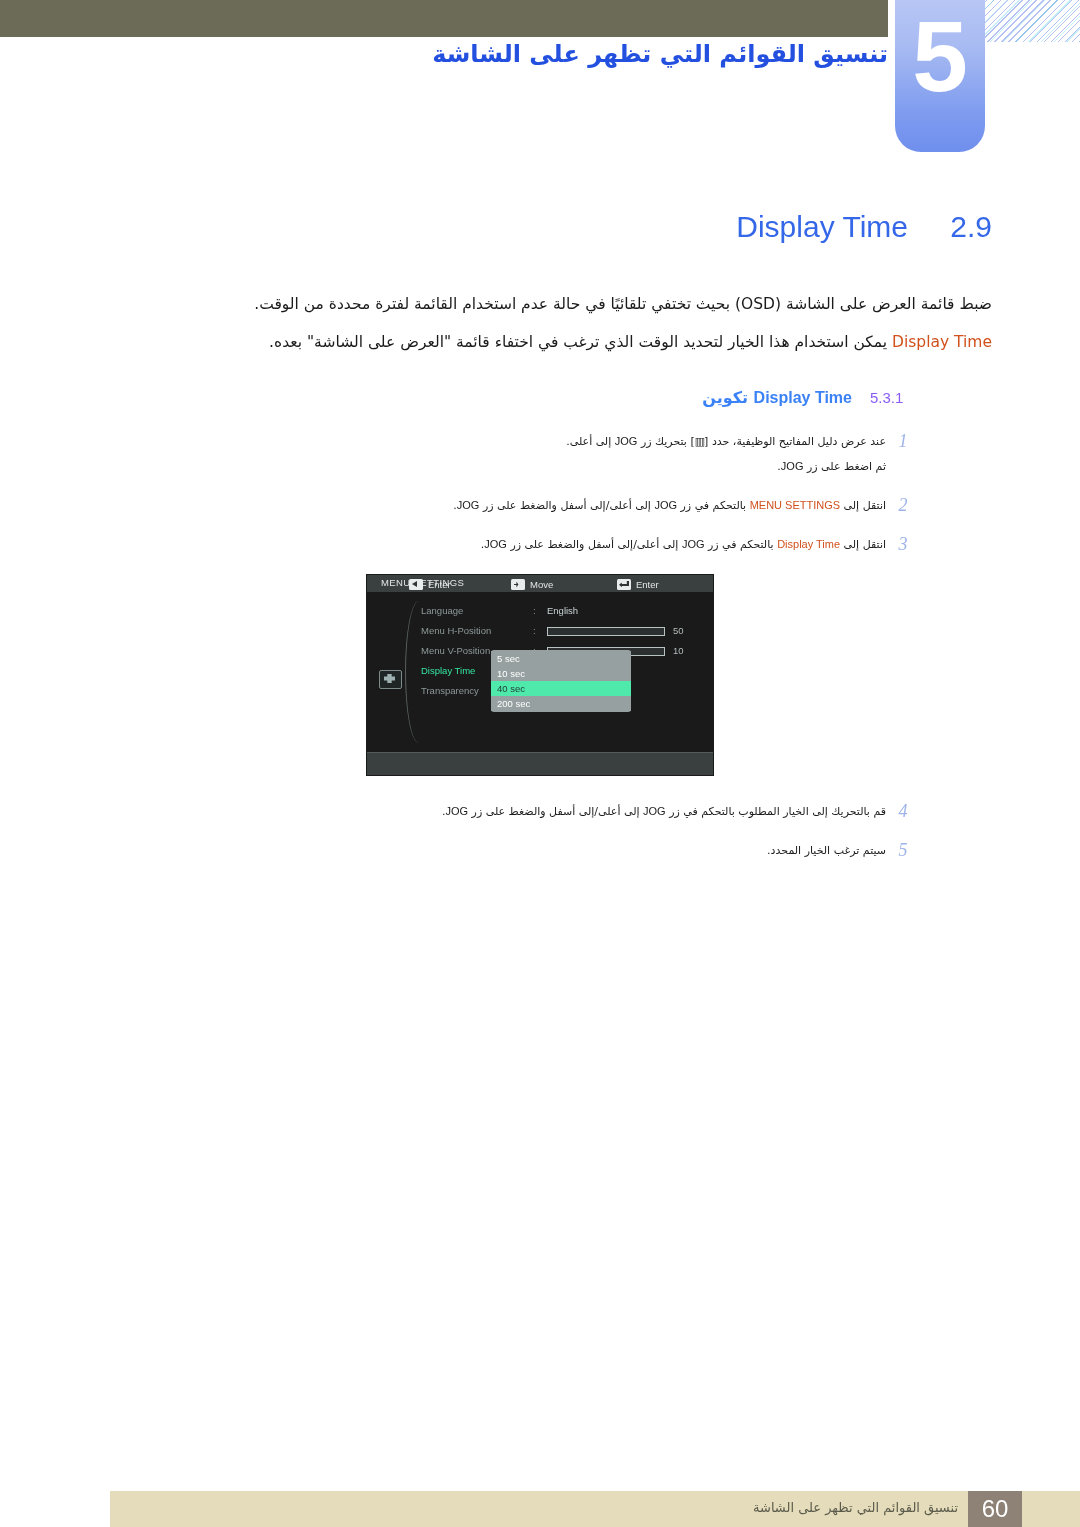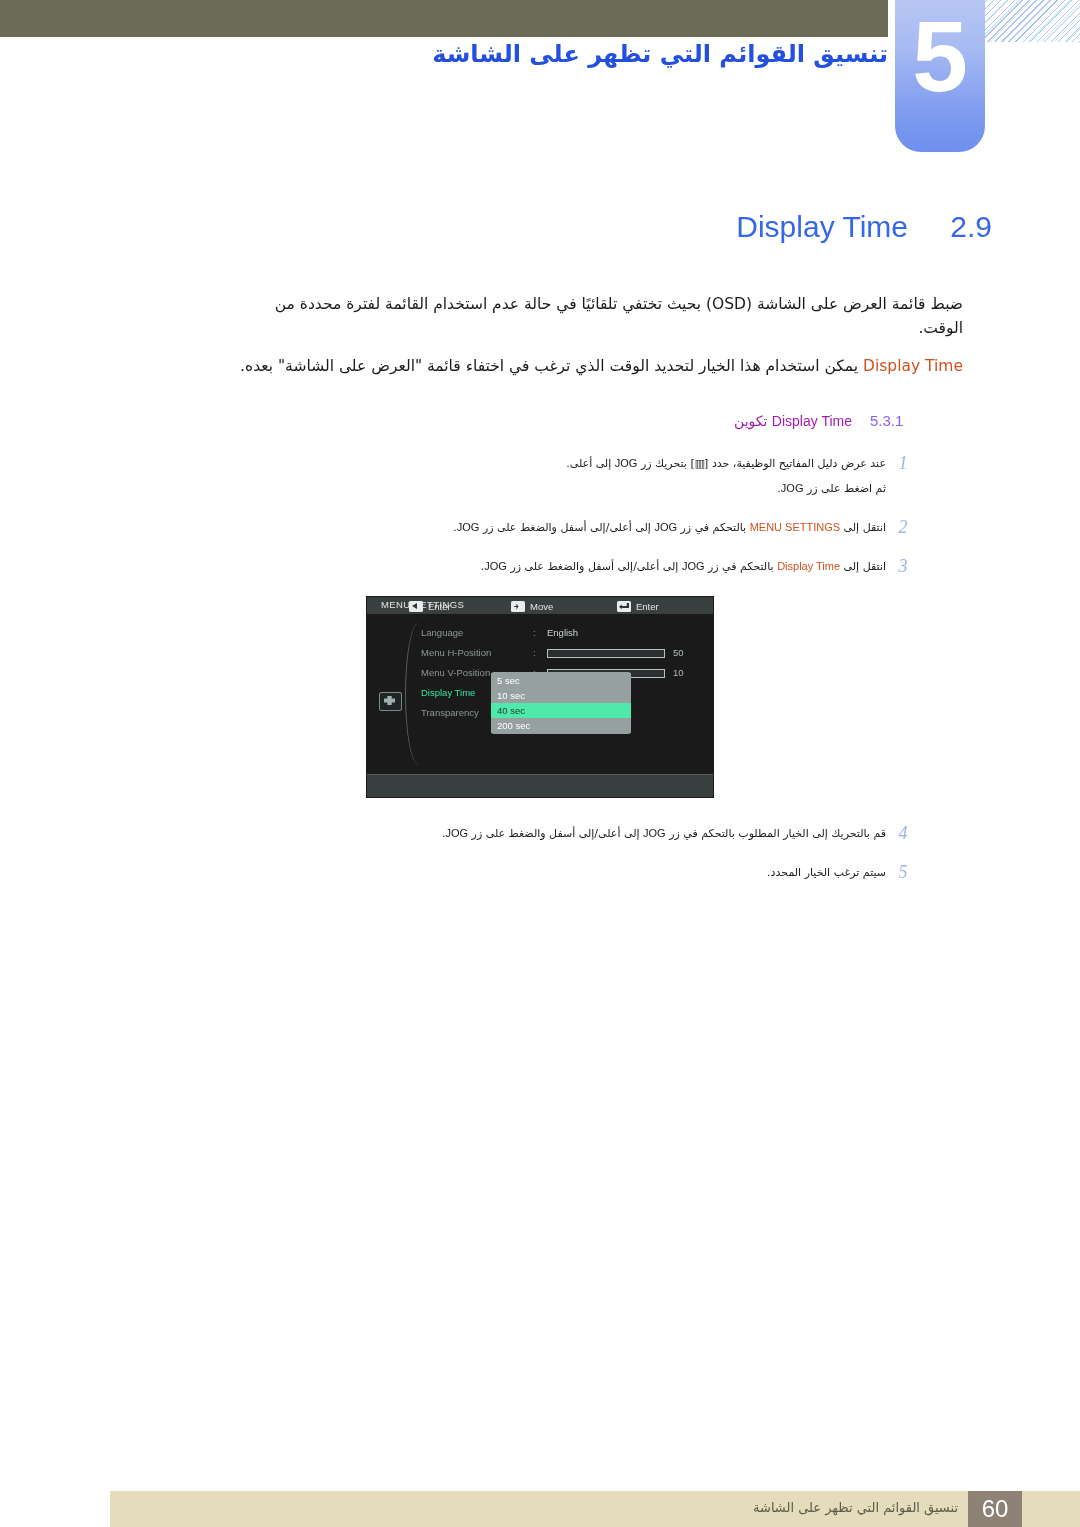--- a/index.html
+++ b/index.html
@@ -118,21 +118,21 @@
     font-size: 30px;
     color: #3568e8;
     font-family: "Liberation Sans", sans-serif;
     direction: ltr;
     margin-right: 22px;
   }
 
   .body-para {
     direction: rtl;
     text-align: right;
-    padding-right: 117px;
+    padding-right: 88px;
     padding-left: 228px;
     font-size: 15.5px;
     line-height: 24px;
     color: #1b1b1b;
     font-family: "DejaVu Sans", "Liberation Sans", sans-serif;
     margin-top: 34px;
   }
   .para-1 { margin-top: 48px; }
   .para-2 { margin-top: 14px; }
   .hl-orange {
@@ -151,25 +151,26 @@
     margin-top: 34px;
   }
   .subsection-num {
     font-size: 15px;
     color: #8b5cf6;
     font-family: "Liberation Sans", sans-serif;
     min-width: 60px;
     text-align: left;
   }
   .subsection-name {
-    font-size: 14px;
-    color: #a21caf;
+    font-size: 16px;
+    color: #3b82f6;
     direction: rtl;
     margin-right: 18px;
     font-family: "DejaVu Sans", "Liberation Sans", sans-serif;
+    font-weight: bold;
   }
   .subsection-name .ltr {
     direction: ltr;
     unicode-bidi: embed;
     font-family: "Liberation Sans", sans-serif;
   }
 
   
   .steps {
     margin-top: 22px;

